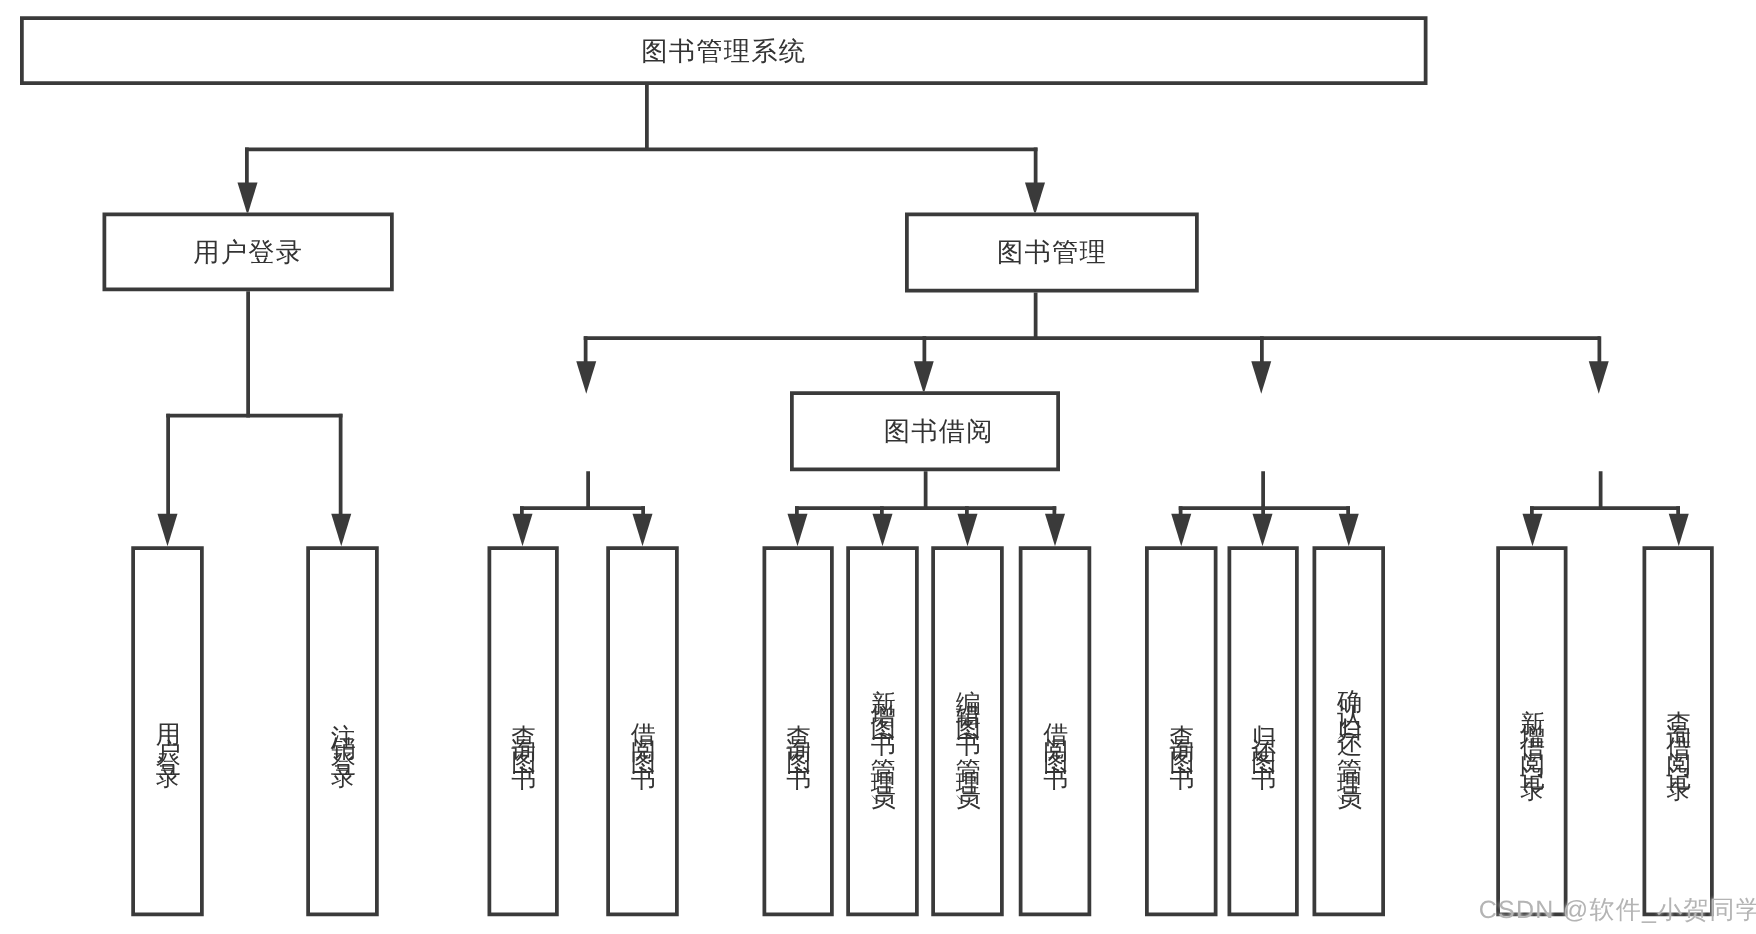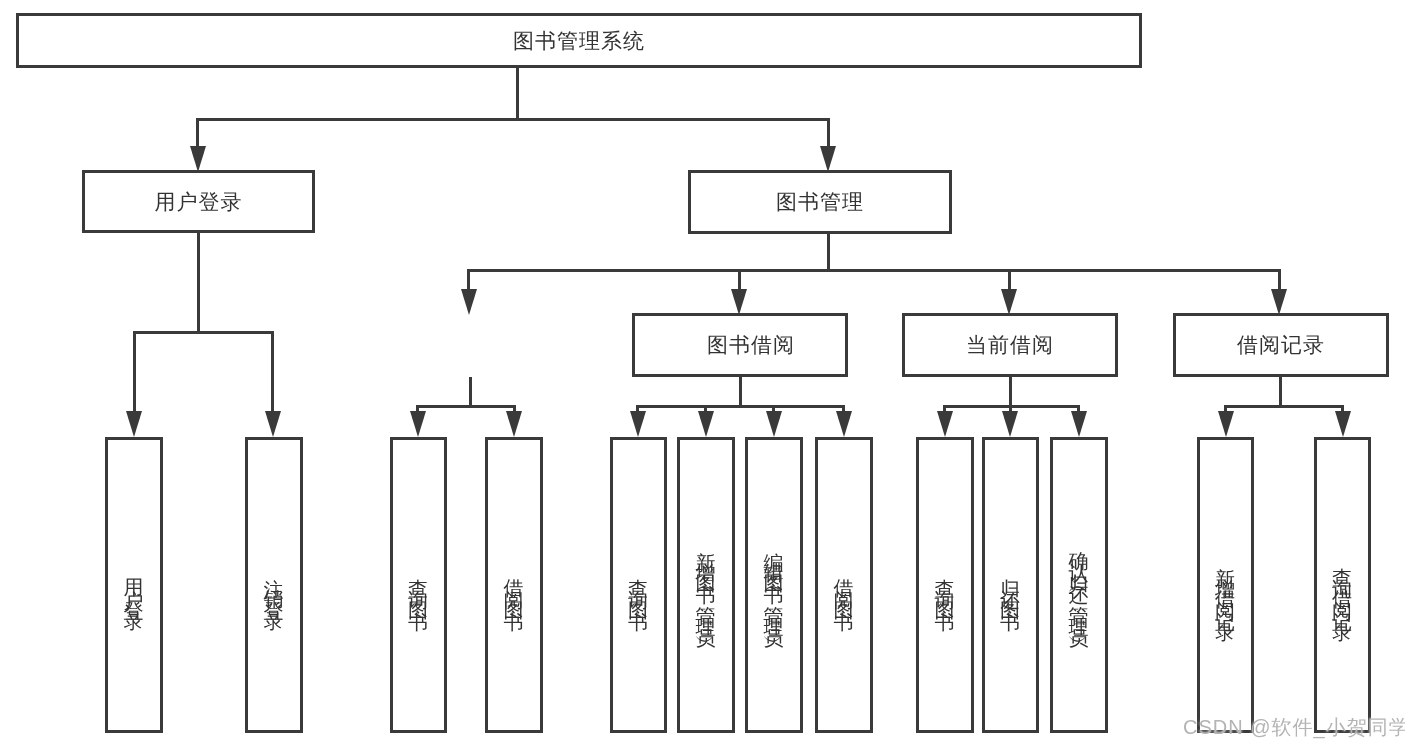--- a/index.html
+++ b/index.html
@@ -66,21 +66,21 @@
   <div class="line" style="left:516px;top:68px;width:3px;height:52px;"></div>
   <div class="line" style="left:196px;top:118px;width:634px;height:3px;"></div>
   <div class="line" style="left:196px;top:118px;width:3px;height:32px;"></div>
   <div class="arw" style="left:190px;top:146px;"></div>
   <div class="line" style="left:827px;top:118px;width:3px;height:32px;"></div>
   <div class="arw" style="left:820px;top:146px;"></div>
 
   <div class="box" style="left:82px;top:170px;width:233px;height:63px;">
     <span class="hlabel">用户登录</span>
   </div>
-  <div class="box" style="left:688px;top:170px;width:264px;height:64px;">
+  <div class="box" style="left:724px;top:170px;width:235px;height:64px;">
     <span class="hlabel">图书管理</span>
   </div>
 
   <div class="line" style="left:197px;top:233px;width:3px;height:101px;"></div>
   <div class="line" style="left:133px;top:331px;width:141px;height:3px;"></div>
   <div class="line" style="left:133px;top:331px;width:3px;height:84px;"></div>
   <div class="arw" style="left:126px;top:411px;"></div>
   <div class="line" style="left:271px;top:331px;width:3px;height:84px;"></div>
   <div class="arw" style="left:265px;top:411px;"></div>
 
@@ -90,26 +90,20 @@
   <div class="arw" style="left:461px;top:289px;"></div>
   <div class="line" style="left:738px;top:269px;width:3px;height:22px;"></div>
   <div class="arw" style="left:731px;top:289px;"></div>
   <div class="line" style="left:1008px;top:269px;width:3px;height:22px;"></div>
   <div class="arw" style="left:1001px;top:289px;"></div>
   <div class="line" style="left:1278px;top:269px;width:3px;height:22px;"></div>
   <div class="arw" style="left:1271px;top:289px;"></div>
 
   <div class="box" style="left:632px;top:313px;width:216px;height:64px;padding-left:22px;">
     <span class="hlabel">图书借阅</span>
-  </div>
-  <div class="box" style="left:902px;top:313px;width:216px;height:64px;">
-    <span class="hlabel">当前借阅</span>
-  </div>
-  <div class="box" style="left:1173px;top:313px;width:216px;height:64px;">
-    <span class="hlabel">借阅记录</span>
   </div>
 
   <div class="line" style="left:469px;top:377px;width:3px;height:30px;"></div>
   <div class="line" style="left:416px;top:405px;width:100px;height:3px;"></div>
   <div class="line" style="left:416px;top:405px;width:3px;height:10px;"></div>
   <div class="arw" style="left:410px;top:411px;"></div>
   <div class="line" style="left:513px;top:405px;width:3px;height:10px;"></div>
   <div class="arw" style="left:506px;top:411px;"></div>
 
   <div class="line" style="left:739px;top:377px;width:3px;height:30px;"></div>

